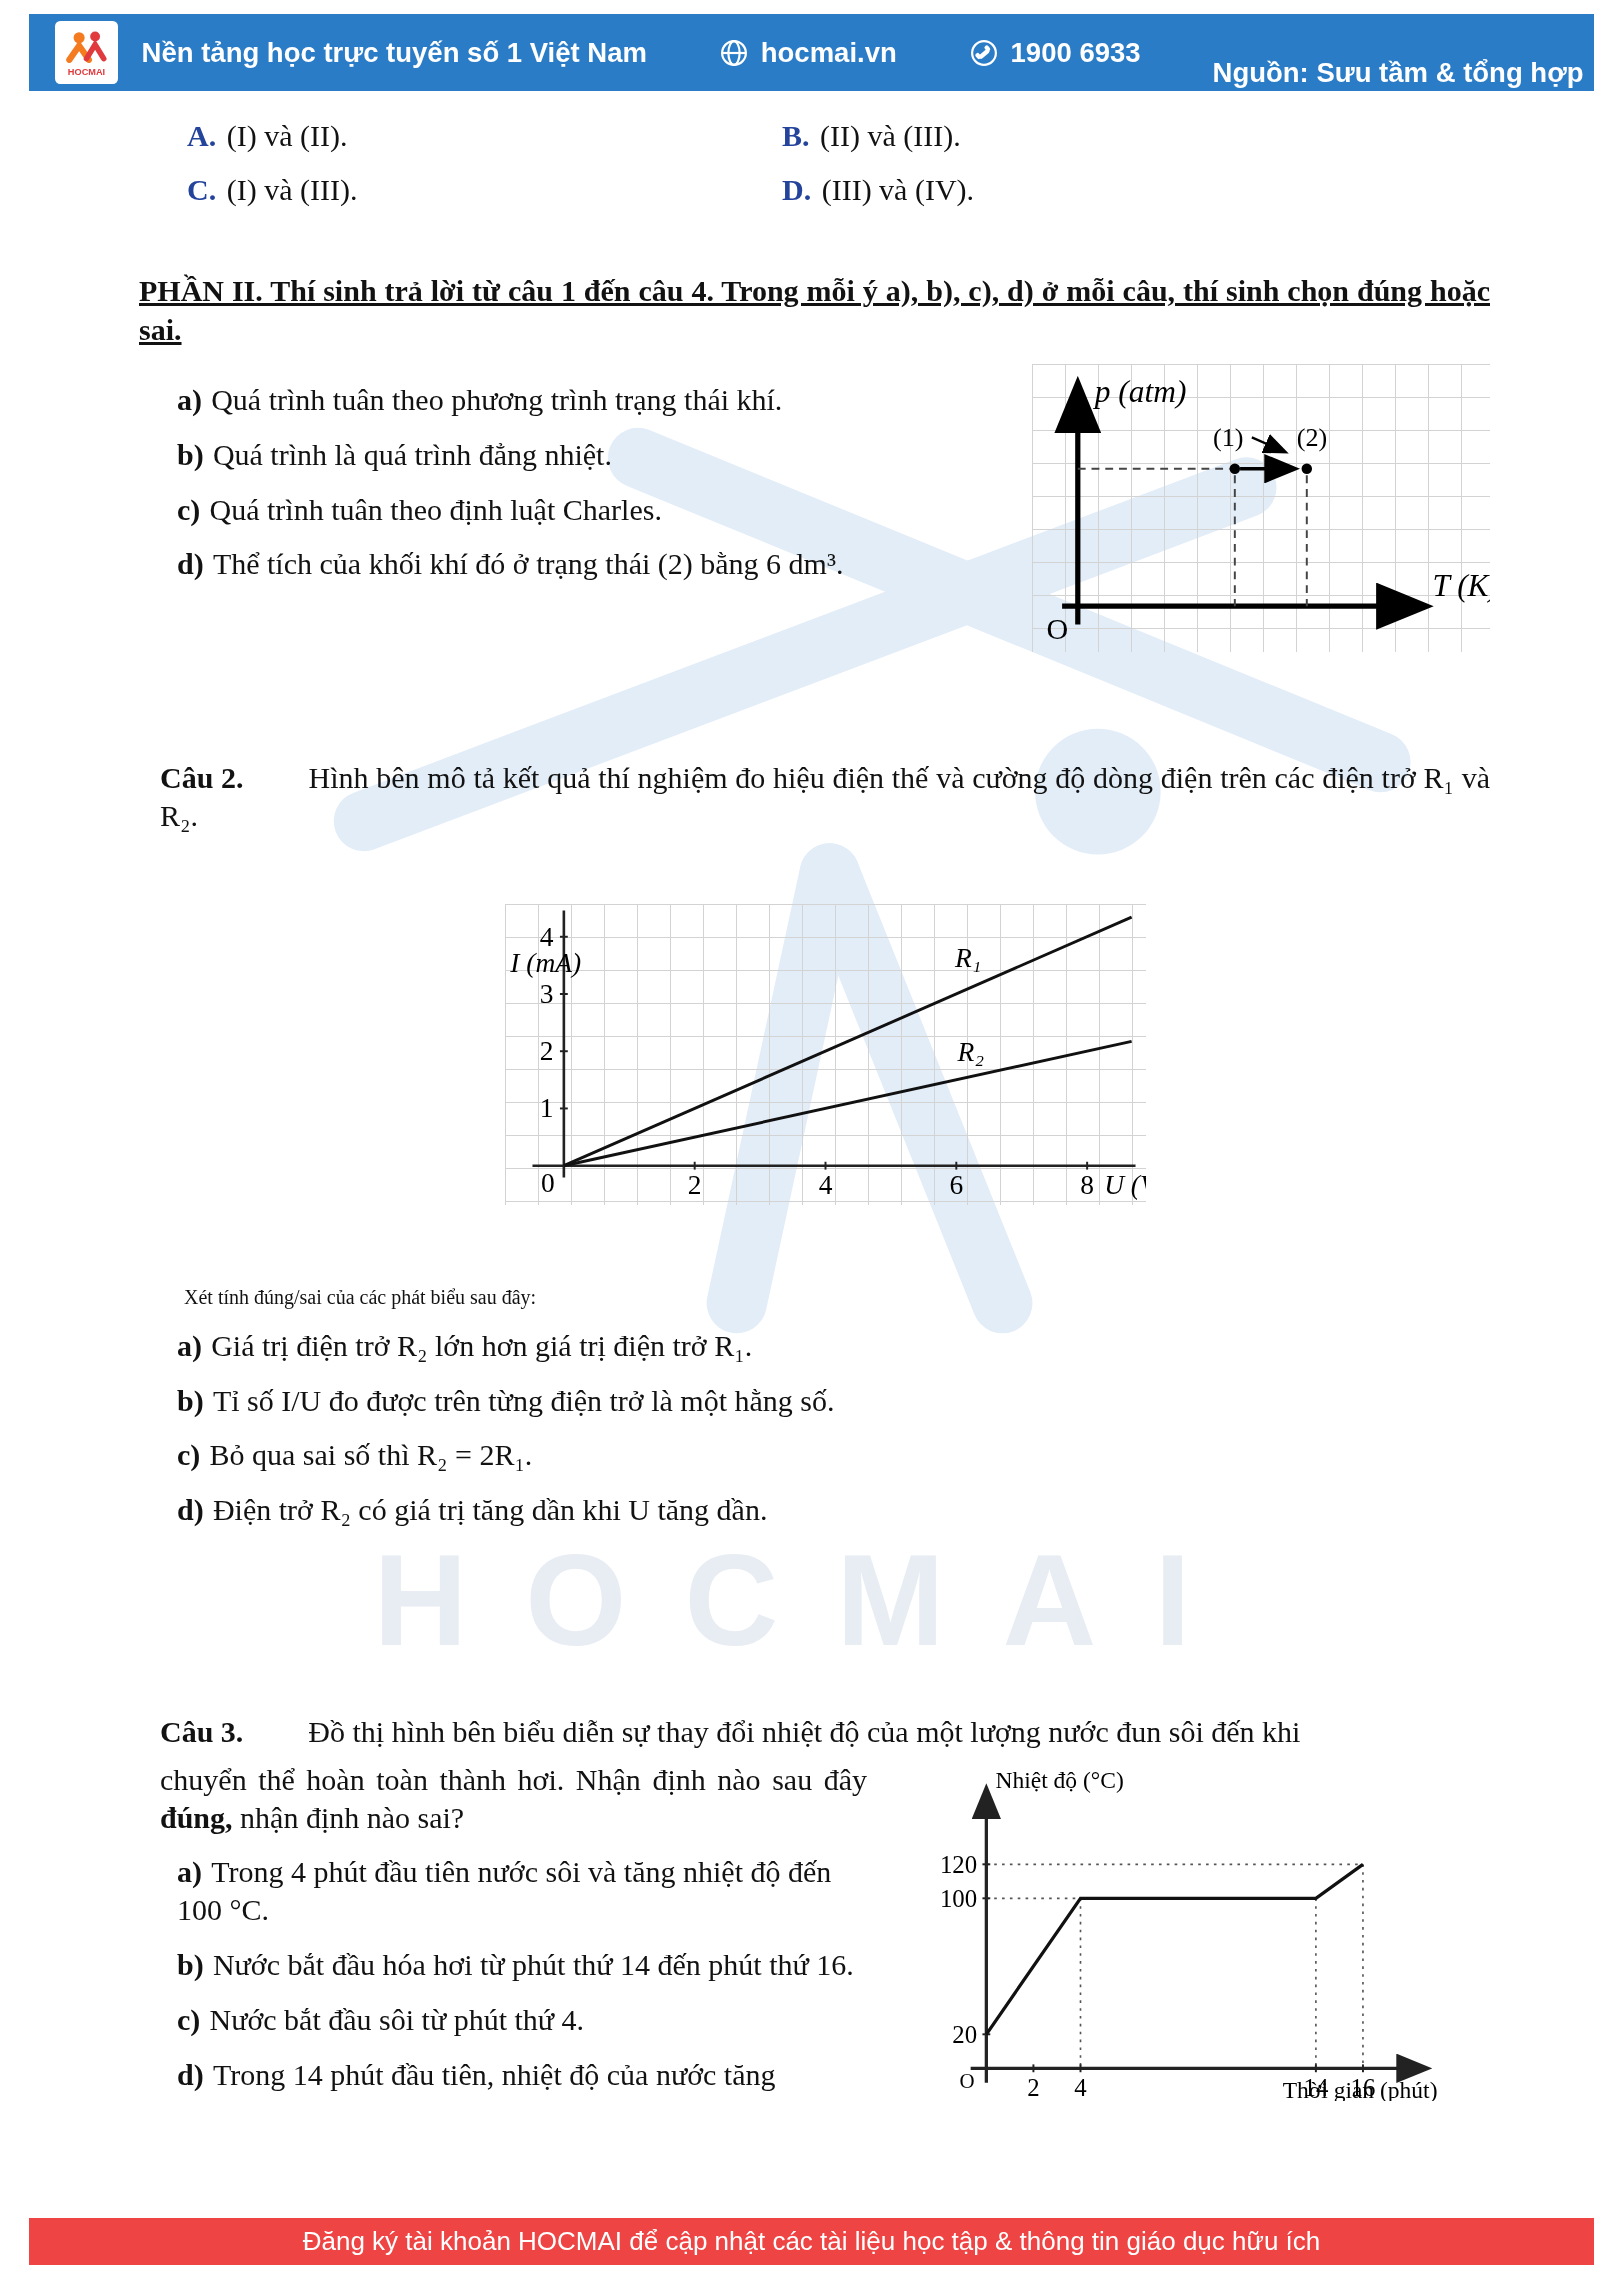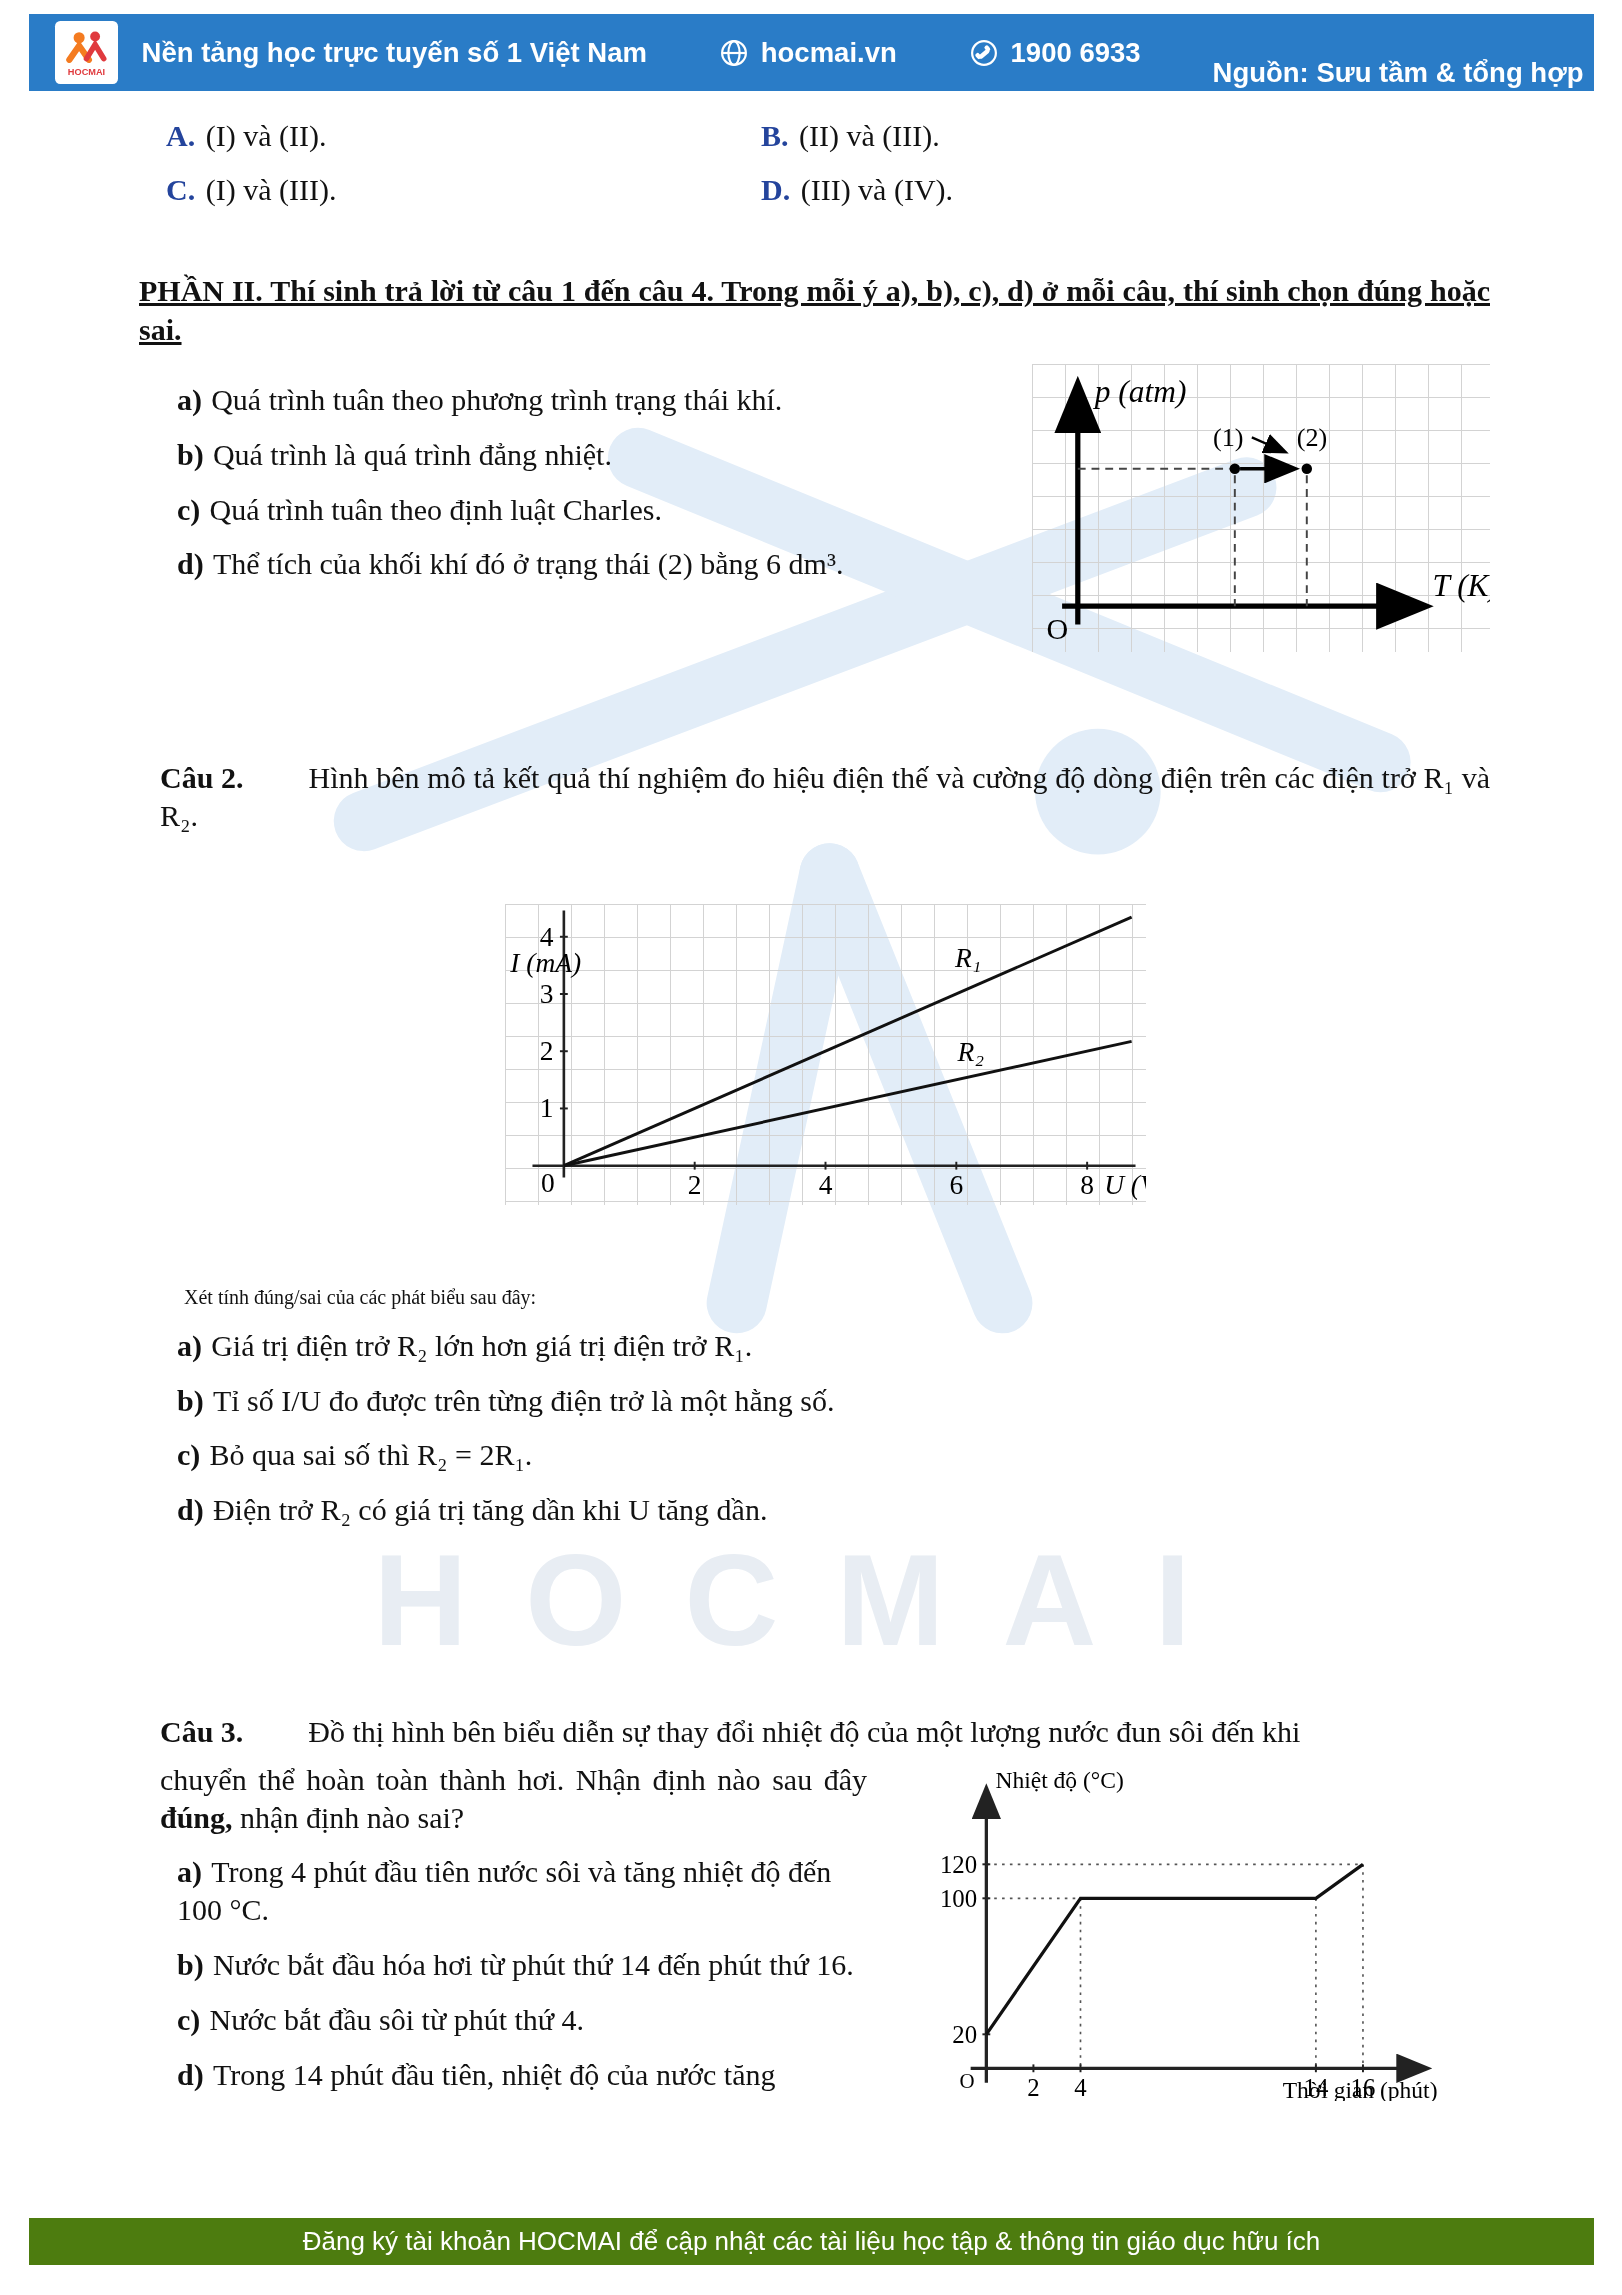--- a/index.html
+++ b/index.html
@@ -31,35 +31,35 @@
     width:63px; height:63px; background:#fff; border-radius:5.2px; margin-right:23.6px;
     display:flex; align-items:center; justify-content:center; flex:none;
   }
   .tagline { margin-right:auto; white-space:nowrap; }
   .hitem { display:flex; align-items:center; gap:11.8px; margin-left:72px; white-space:nowrap;text-align:right; }
   .hicon { display:flex; align-items:center; }
   .hsource { margin-left:72px; white-space:nowrap;margin-top:41px; }
 
   .bottombar {
     position:absolute; left:29px; top:2218px; width:1565px; height:47px;
-    background:#4d7c0f; color:#fff; display:flex; align-items:center; justify-content:center;
+    background:#ef4444; color:#fff; display:flex; align-items:center; justify-content:center;
     font-family:"Liberation Sans","DejaVu Sans",sans-serif; font-size:26px;
   }
 
   
   .para { font-size:30px; line-height:1.26; text-align:justify; }
   .qlabel { font-weight:bold; }
   .qtab { display:inline-block; width:65px; }
   .item { font-size:30px; line-height:1.26; margin:17px 0 0 17px; }
   .item b { margin-right:9.2px; }
   .prompt { font-size:20px; line-height:1.26; margin:80px 0 0 24px; }
 
   
   .options {
-    position:absolute; left:166px; top:119px; width:1296px;
+    position:absolute; left:187px; top:119px; width:1296px;
     display:grid; grid-template-columns:595px 1fr; row-gap:19.6px; font-size:30px;
   }
   .optlabel { color:#24449c; font-weight:bold; margin-right:10.5px; }
 
   .part2 {
     position:absolute; left:139px; top:271px; width:1351px;
     font-size:30px; font-weight:bold; line-height:1.3; text-align:justify;text-decoration:underline;
   }
 
   .cau { position:absolute; left:160px; width:1330px; }

